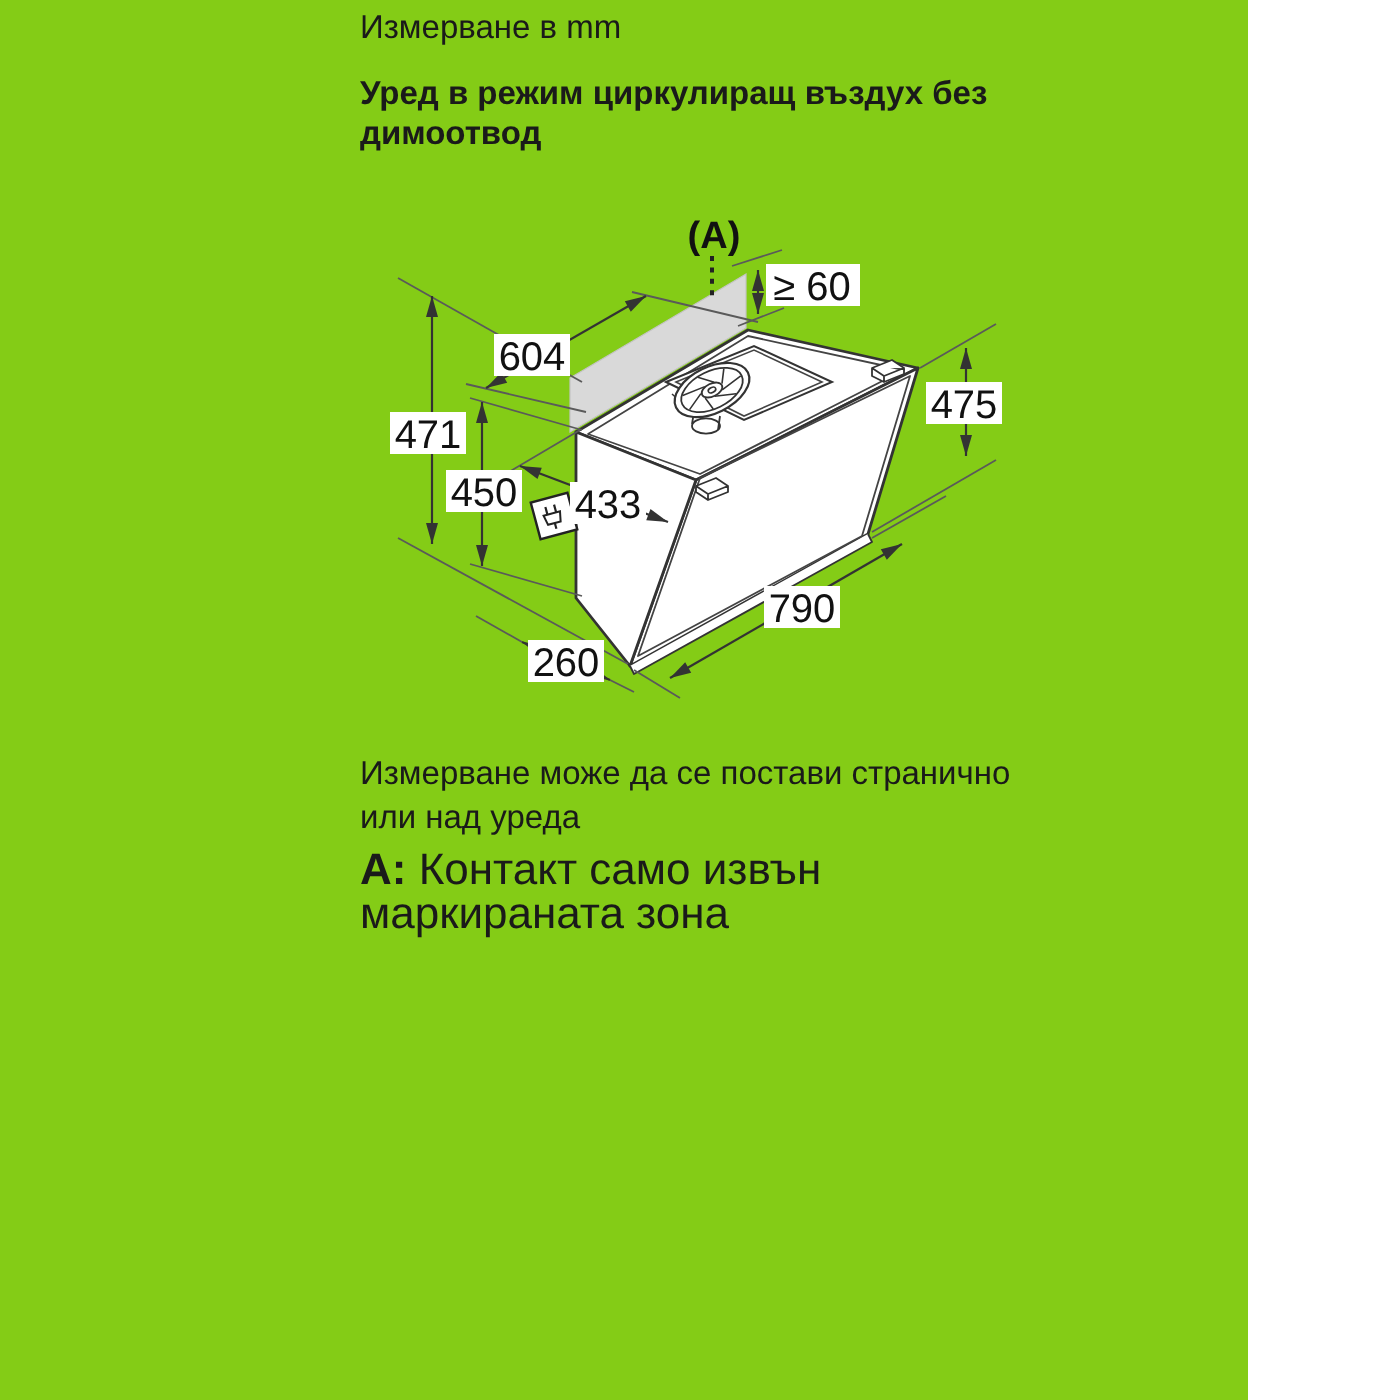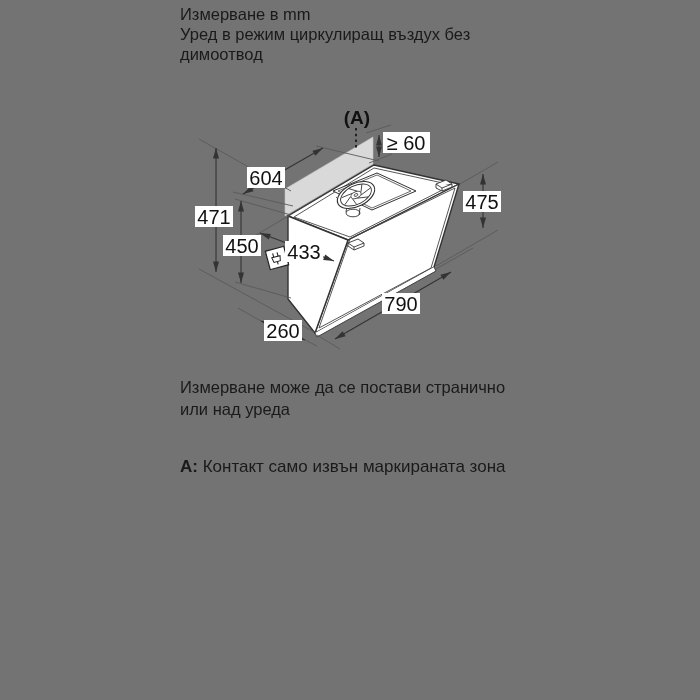--- a/index.html
+++ b/index.html
@@ -1,25 +1,25 @@
 <!DOCTYPE html>
 <html><head>
 <meta charset="utf-8">
 <style>
   html,body{margin:0;padding:0;background:#ffffff;}
   .page{
-    position:relative;width:700px;height:700px;background:#737373;overflow:hidden;
+    position:relative;width:624px;height:700px;background:#84cc16;overflow:hidden;
     font-family:"Liberation Sans","DejaVu Sans",sans-serif;color:#1a1a1a;
   }
   .topnote{position:absolute;left:180px;top:4px;width:340px;font-size:16.5px;line-height:20px;}
   .units{font-weight:400;}
-  .mode-title{font-weight:400;margin-top:0;}
+  .mode-title{font-weight:700;margin-top:13px;}
   .diagram-svg{position:absolute;left:0;top:0;}
   .note1{position:absolute;left:180px;top:376px;width:340px;font-size:16.5px;line-height:22px;}
-  .note2{position:absolute;left:180px;top:456px;width:360px;font-size:17px;line-height:22px;}
+  .note2{position:absolute;left:180px;top:424px;width:360px;font-size:22px;line-height:22px;}
   .note2 b{font-weight:700;}
   svg text{font-family:"Liberation Sans","DejaVu Sans",sans-serif;font-size:20px;fill:#111;}
   svg text.zone-a{font-size:19px;font-weight:700;}
 </style>
 </head>
 <body>
 
 <div class="page">
 
   <div class="topnote">

